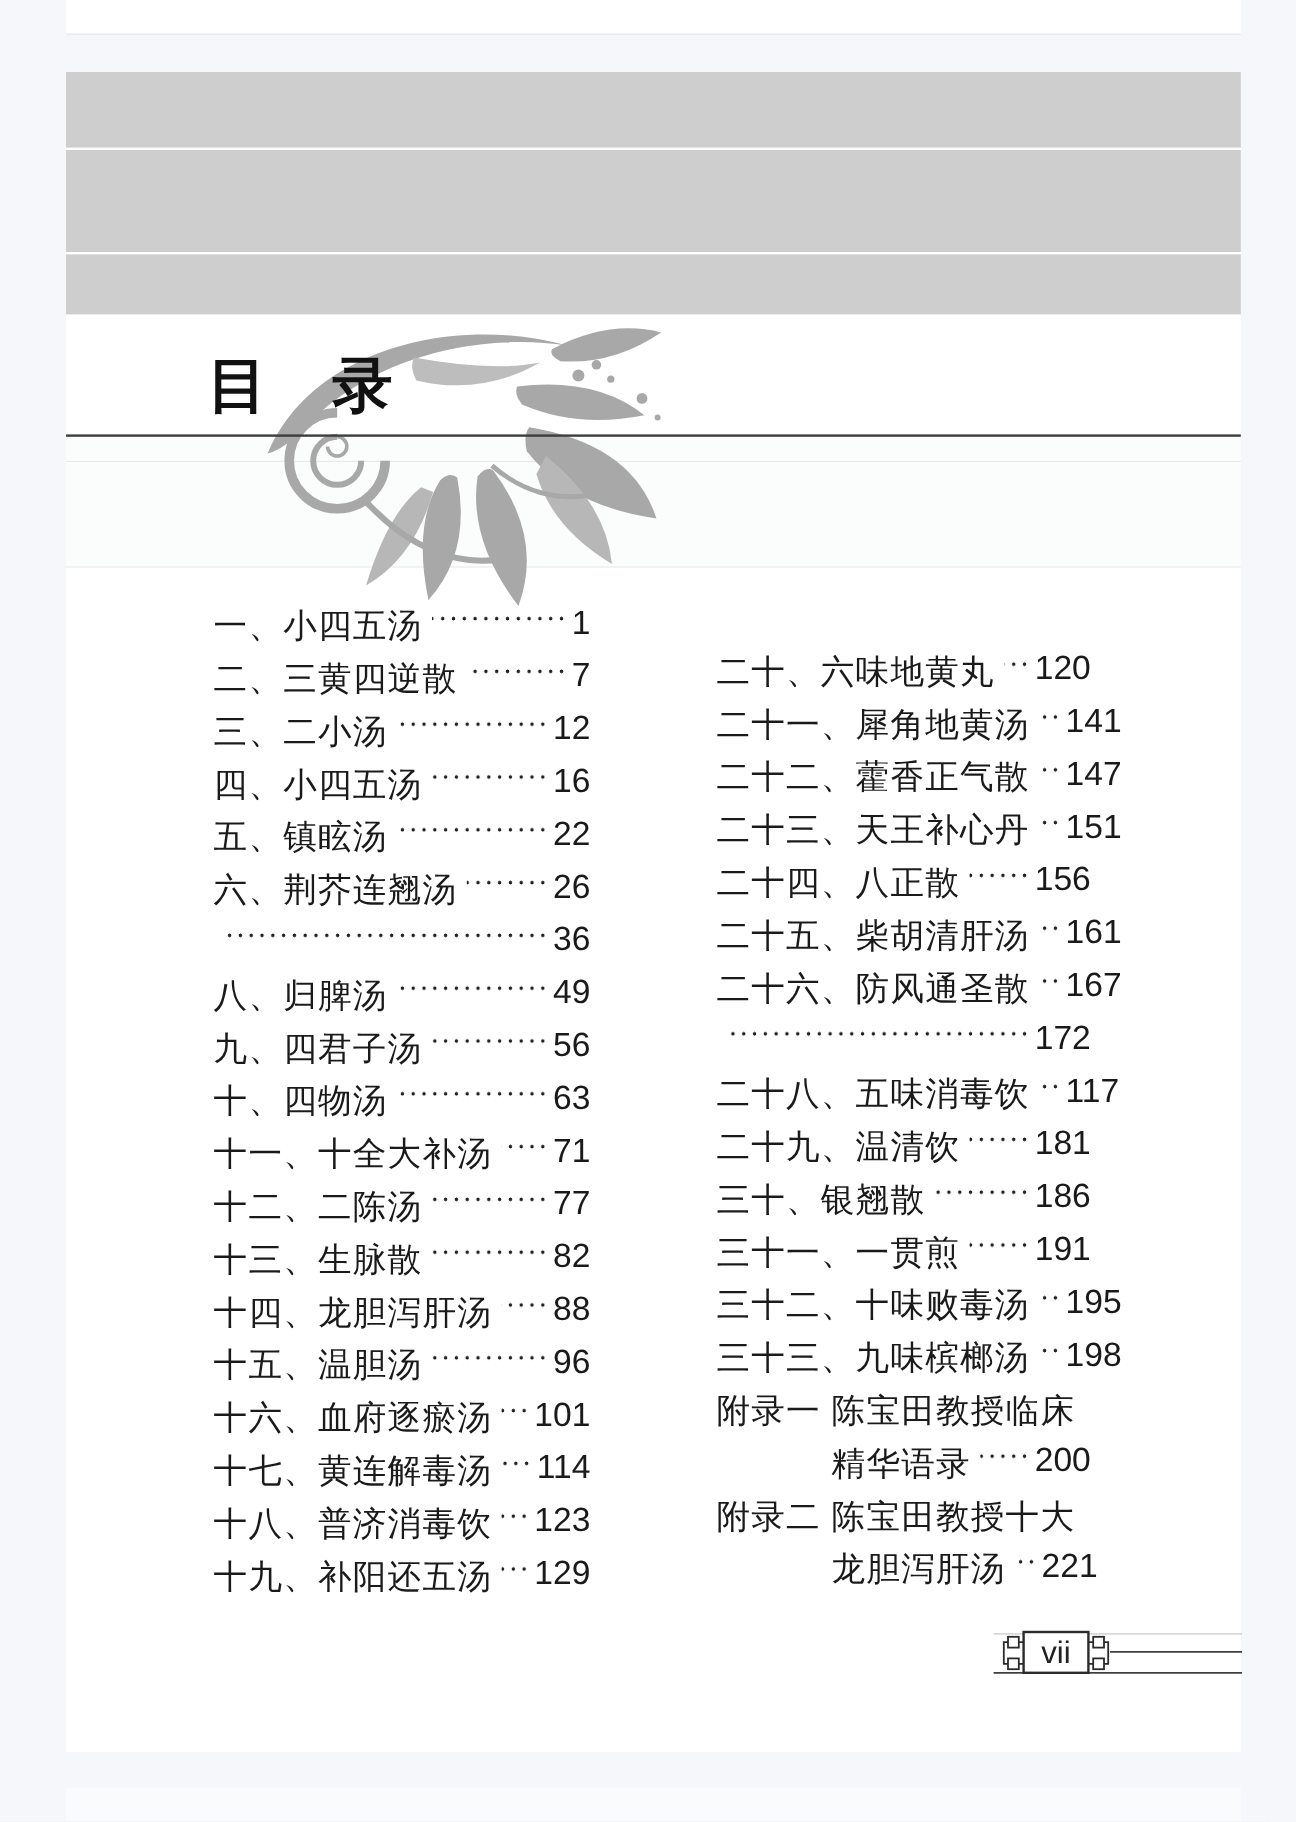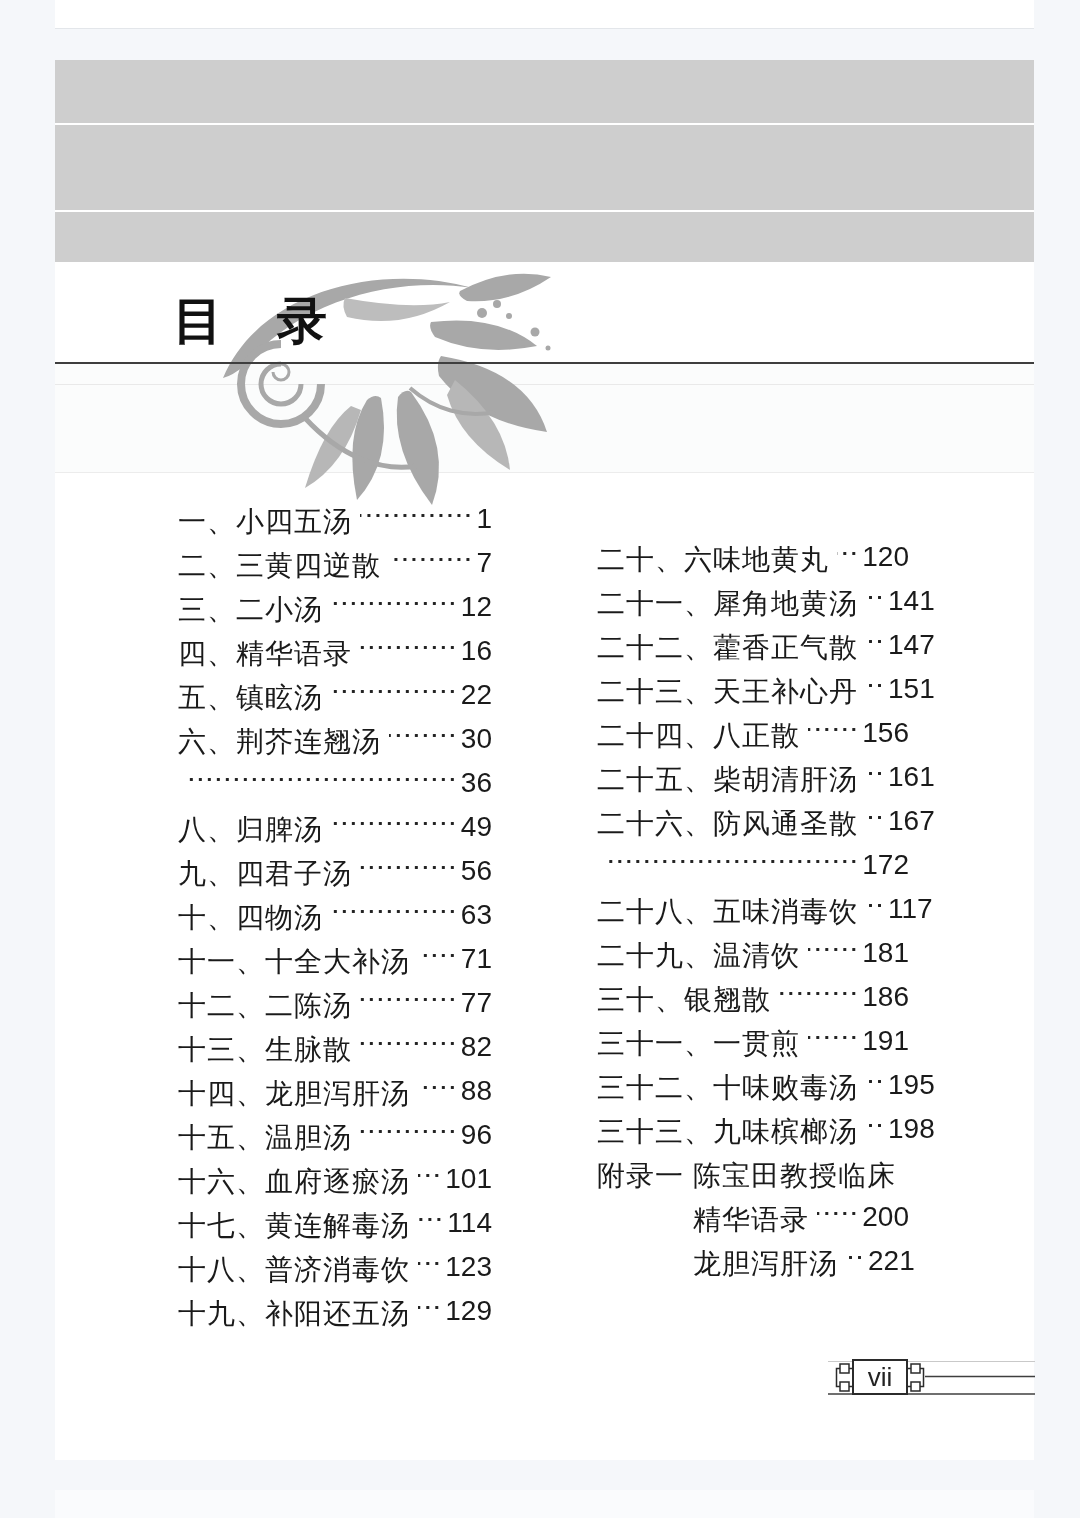--- a/index.html
+++ b/index.html
@@ -159,35 +159,35 @@
           <span class="pg">7</span>
         </div>
 
         <div class="row">
           <span class="lbl">三、二小汤</span>
           <span class="leader"></span>
           <span class="pg">12</span>
         </div>
 
         <div class="row">
-          <span class="lbl">四、精华语录</span>
+          <span class="lbl">四、小四五汤</span>
           <span class="leader"></span>
           <span class="pg">16</span>
         </div>
 
         <div class="row">
           <span class="lbl">五、镇眩汤</span>
           <span class="leader"></span>
           <span class="pg">22</span>
         </div>
 
         <div class="row">
           <span class="lbl">六、荆芥连翘汤</span>
           <span class="leader"></span>
-          <span class="pg">30</span>
+          <span class="pg">26</span>
         </div>
 
         <div class="row">
           <span class="leader"></span>
           <span class="pg">36</span>
         </div>
 
         <div class="row">
           <span class="lbl">八、归脾汤</span>
           <span class="leader"></span>
@@ -353,20 +353,24 @@
         <span class="app-text">陈宝田教授临床</span>
       </div>
       <div class="row">
         <span class="app-indent"></span>
         <span class="app-text">精华语录</span>
         <span class="leader"></span>
         <span class="pg">200</span>
       </div>
 
       <div class="row">
+        <span class="app-label">附录二</span>
+        <span class="app-text">陈宝田教授十大</span>
+      </div>
+      <div class="row">
         <span class="app-indent"></span>
         <span class="app-text">龙胆泻肝汤</span>
         <span class="leader"></span>
         <span class="pg">221</span>
       </div>
     </div>
 
     <svg class="ornament" width="215" height="60" viewBox="0 0 215 60">
 
       <line x1="8" y1="13.5" x2="215" y2="13.5" stroke="#c9c9c9" stroke-width="1"></line>

